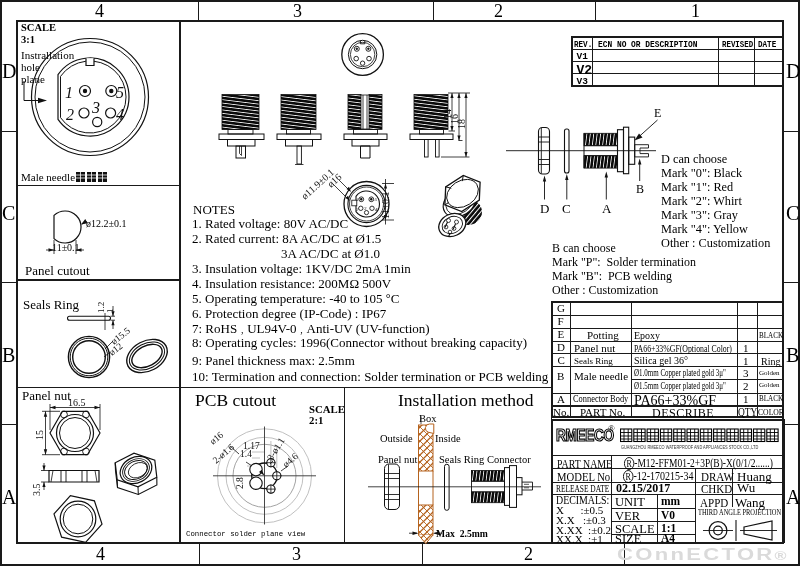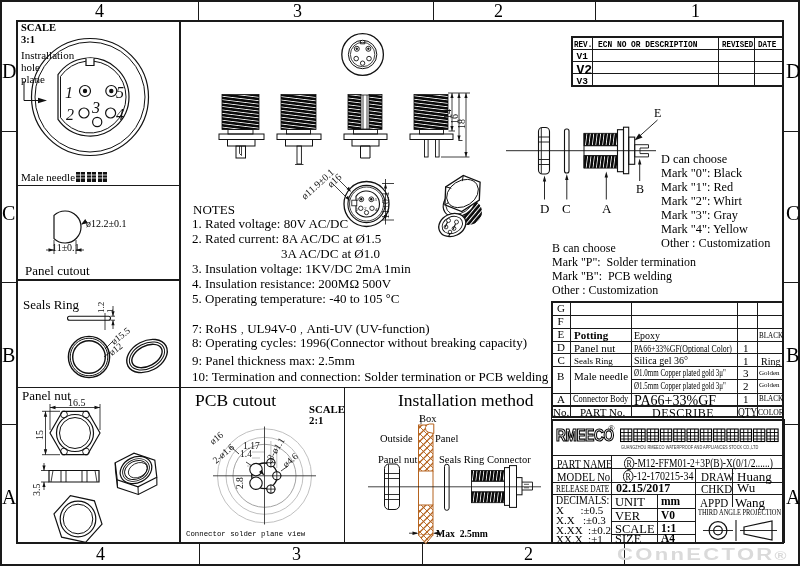--- a/index.html
+++ b/index.html
@@ -87,20 +87,21 @@
 
 <div class="t" style="left:22px;top:389px;font-size:13px;">Panel nut</div>
 
 <div class="t" style="left:193px;top:203px;font-size:13px;">NOTES</div>
 <div class="t" style="left:192px;top:216.5px;font-size:13px;">1. Rated voltage: 80V AC/DC</div>
 <div class="t" style="left:192px;top:231.5px;font-size:13px;">2. Rated current: 8A AC/DC at Ø1.5</div>
 <div class="t" style="left:281px;top:246.5px;font-size:13px;">3A AC/DC at Ø1.0</div>
 <div class="t" style="left:192px;top:262px;font-size:13px;text-align:center;">3. Insulation voltage: 1KV/DC 2mA 1min</div>
 <div class="t" style="left:192px;top:277px;font-size:13px;">4. Insulation resistance: 200MΩ 500V</div>
 <div class="t" style="left:192px;top:292px;font-size:13px;">5. Operating temperature: -40 to 105 <span style="font-size:12px;vertical-align:1px;">°</span>C</div>
+<div class="t" style="left:192px;top:307px;font-size:13px;">6. Protection degree (IP-Code) : IP67</div>
 <div class="t" style="left:192px;top:321.5px;font-size:13px;">7: RoHS<span style="display:inline-block;width:10px;text-align:center;font-size:10px;">,</span>UL94V-0<span style="display:inline-block;width:10px;text-align:center;font-size:10px;">,</span>Anti-UV (UV-function)</div>
 <div class="t" style="left:192px;top:336px;font-size:13px;">8: Operating cycles: 1996(Connector without breaking capacity)</div>
 <div class="t" style="left:192px;top:353.5px;font-size:13px;">9: Panel thickness max: 2.5mm</div>
 <div class="t" style="left:192px;top:369.5px;font-size:13px;">10: Termination and connection: Solder termination or PCB welding</div>
 
 <div class="t" style="left:661px;top:153px;font-size:12.3px;">D can choose</div>
 <div class="t" style="left:661px;top:167px;font-size:12.3px;">Mark "0": Black</div>
 <div class="t" style="left:661px;top:181px;font-size:12.3px;">Mark "1": Red</div>
 <div class="t" style="left:661px;top:195px;font-size:12.3px;">Mark "2": Whirt</div>
 <div class="t" style="left:661px;top:209px;font-size:12.3px;">Mark "3": Gray</div>
@@ -117,21 +118,21 @@
 <div class="t" style="left:562px;top:202px;font-size:13px;">C</div>
 <div class="t" style="left:602px;top:202px;font-size:13px;">A</div>
 
 <div class="t" style="left:195px;top:392px;font-size:17.5px;">PCB cutout</div>
 <div class="t" style="left:309px;top:404px;font-size:10.8px;font-weight:bold;">SCALE</div>
 <div class="t" style="left:309px;top:415px;font-size:10.8px;font-weight:bold;">2:1</div>
 <div class="t mono" style="left:186px;top:530px;font-size:8px;letter-spacing:0px;transform:scaleX(0.92);transform-origin:0 0;">Connector solder plane view</div>
 <div class="t" style="left:398px;top:392px;font-size:17.5px;">Installation method</div>
 <div class="t" style="left:419px;top:414px;font-size:10.5px;">Box</div>
 <div class="t" style="left:380px;top:434px;font-size:10.5px;">Outside</div>
-<div class="t" style="left:435px;top:434px;font-size:10.5px;">Panel</div>
+<div class="t" style="left:435px;top:434px;font-size:10.5px;">Inside</div>
 <div class="t" style="left:378px;top:455px;font-size:10.5px;">Panel nut</div>
 <div class="t" style="left:439px;top:455px;font-size:10.5px;">Seals Ring</div>
 <div class="t" style="left:487px;top:455px;font-size:10.5px;">Connector</div>
 <div class="t" style="left:436px;top:527.5px;font-size:11px;font-weight:bold;transform:scaleX(0.88);transform-origin:0 0;">Max&nbsp; 2.5mm</div>
 
 <div class="abs" style="left:571px;top:36px;width:224px;height:50px;font-weight:bold;">
  <div class="ln" style="left:0;top:0;width:212px;height:1.5px"></div>
  <div class="ln" style="left:0;top:12.5px;width:212px;height:1.5px"></div>
  <div class="ln" style="left:0;top:24.8px;width:212px;height:1px"></div>
  <div class="ln" style="left:0;top:37.1px;width:212px;height:1px"></div>
@@ -168,21 +169,21 @@
  <div class="ln" style="left:205.5px;top:0;width:1px;height:116.5px"></div>
  <div class="ln" style="left:231.5px;top:0;width:1.5px;height:116.5px"></div>
  <div class="t" style="left:6px;top:2px;">G</div>
  <div class="t" style="left:6.5px;top:15px;">F</div>
  <div class="t" style="left:6.5px;top:28px;">E</div>
  <div class="t" style="left:6px;top:41px;">D</div>
  <div class="t" style="left:6.5px;top:54px;">C</div>
  <div class="t" style="left:6px;top:70px;">B</div>
  <div class="t" style="left:6px;top:93px;">A</div>
  <div class="t" style="left:2px;top:105.5px;">No.</div>
- <div class="t" style="left:23px;top:28.5px;font-weight:bold;">Potting</div>
+ <div class="t" style="left:36px;top:28.5px;">Potting</div>
  <div class="t" style="left:23px;top:41.5px;">Panel nut</div>
  <div class="t" style="left:23px;top:55.5px;font-size:9px;">Seals Ring</div>
  <div class="t" style="left:23px;top:70px;">Male needle</div>
  <div class="t" style="left:22px;top:93px;font-size:10.5px;transform:scaleX(0.8);transform-origin:0 0;">Connector Body</div>
  <div class="t" style="left:23px;top:105.5px;margin-left:6px;">PART No.</div>
  <div class="t" style="left:83px;top:29.5px;font-size:10px;">Epoxy</div>
  <div class="t" style="left:83px;top:43px;font-size:10px;transform:scaleX(0.78);transform-origin:0 0;">PA66+33%GF(Optional Color)</div>
  <div class="t" style="left:83px;top:55px;font-size:10px;">Silica gel 36°</div>
  <div class="t" style="left:83px;top:67px;font-size:10px;transform:scaleX(0.70);transform-origin:0 0;">Ø1.0mm Copper plated gold 3μ"</div>
  <div class="t" style="left:83px;top:80px;font-size:10px;transform:scaleX(0.70);transform-origin:0 0;">Ø1.5mm Copper plated gold 3μ"</div>

